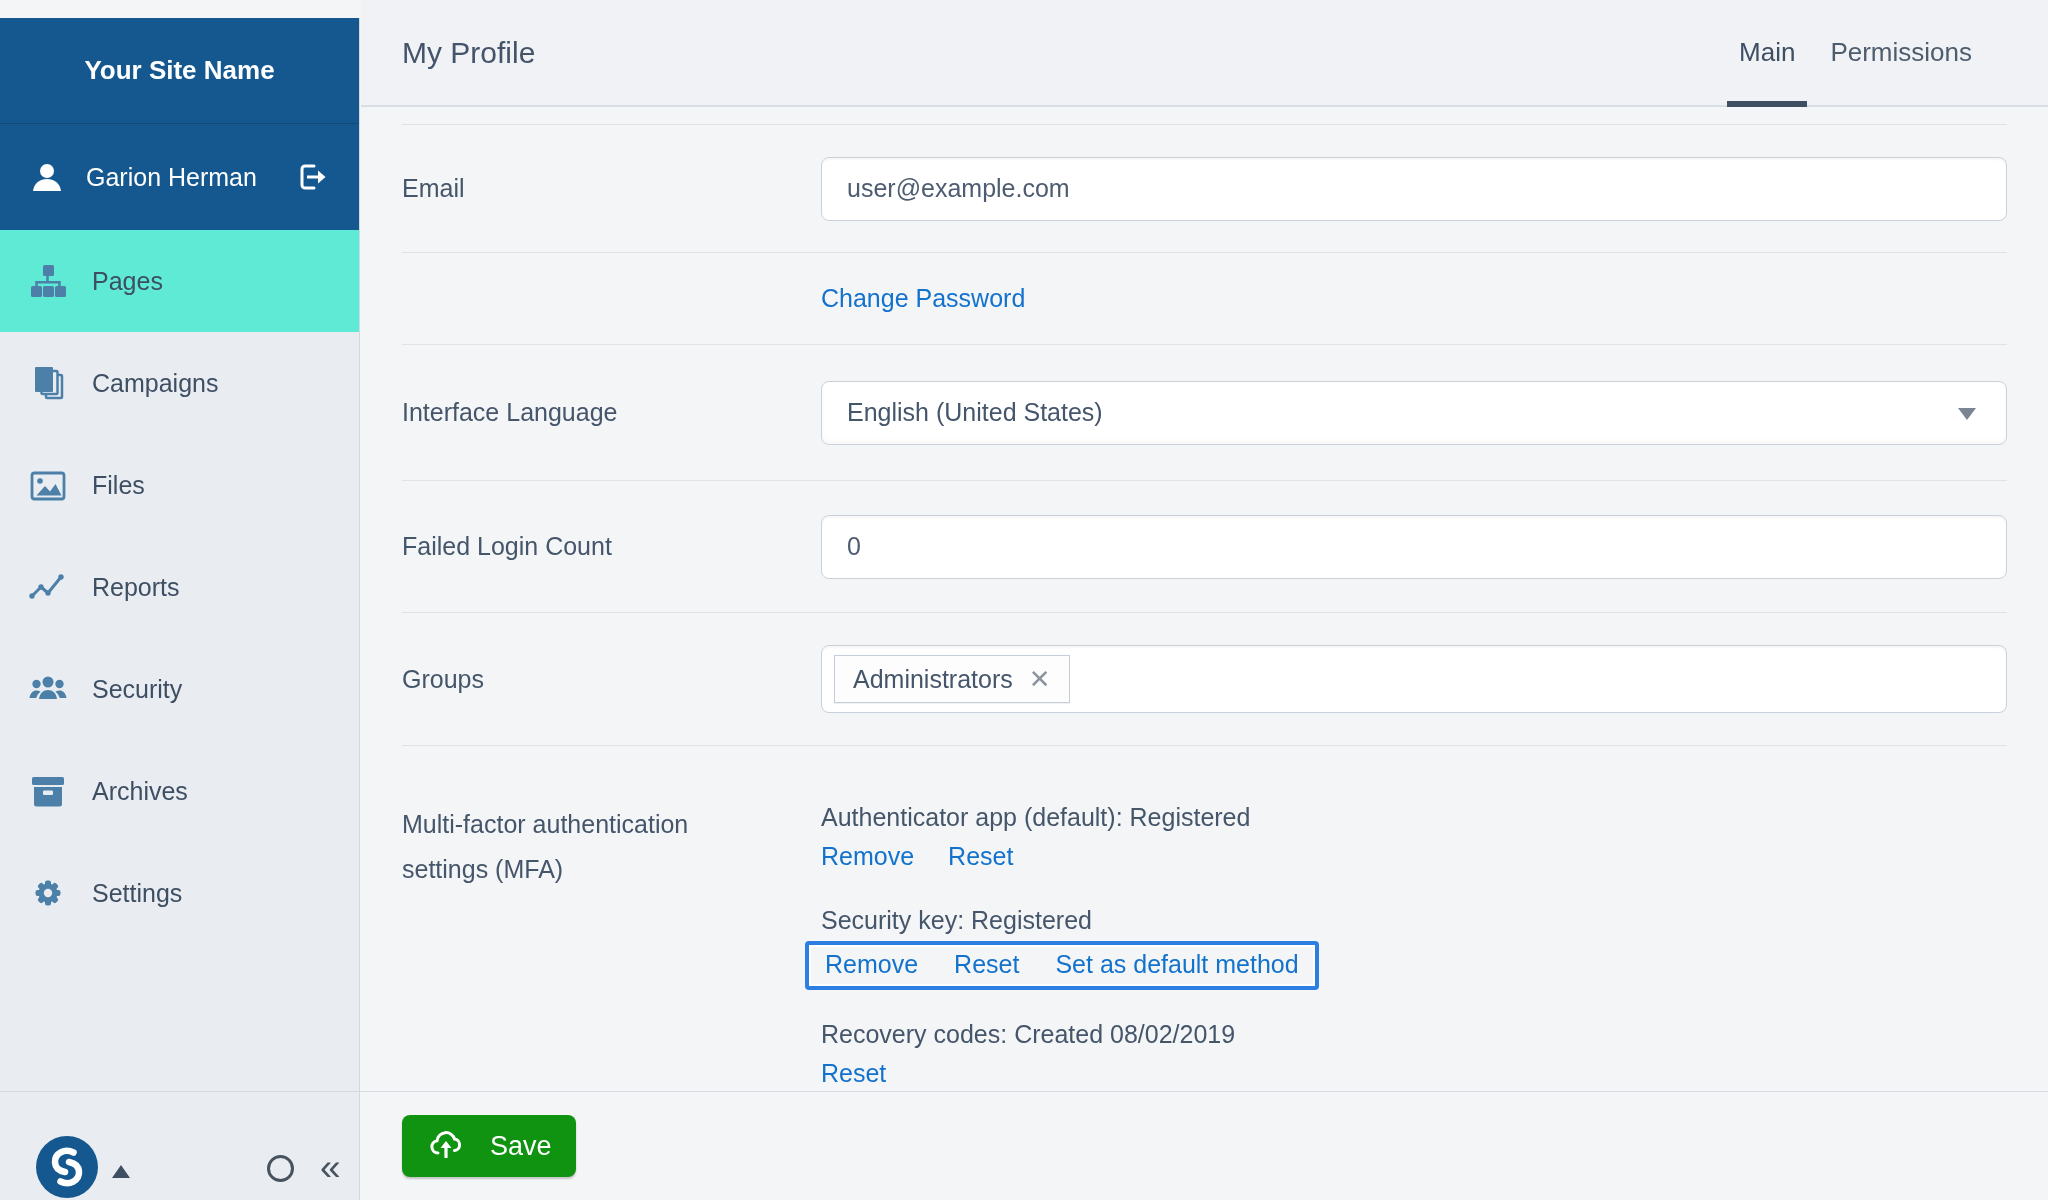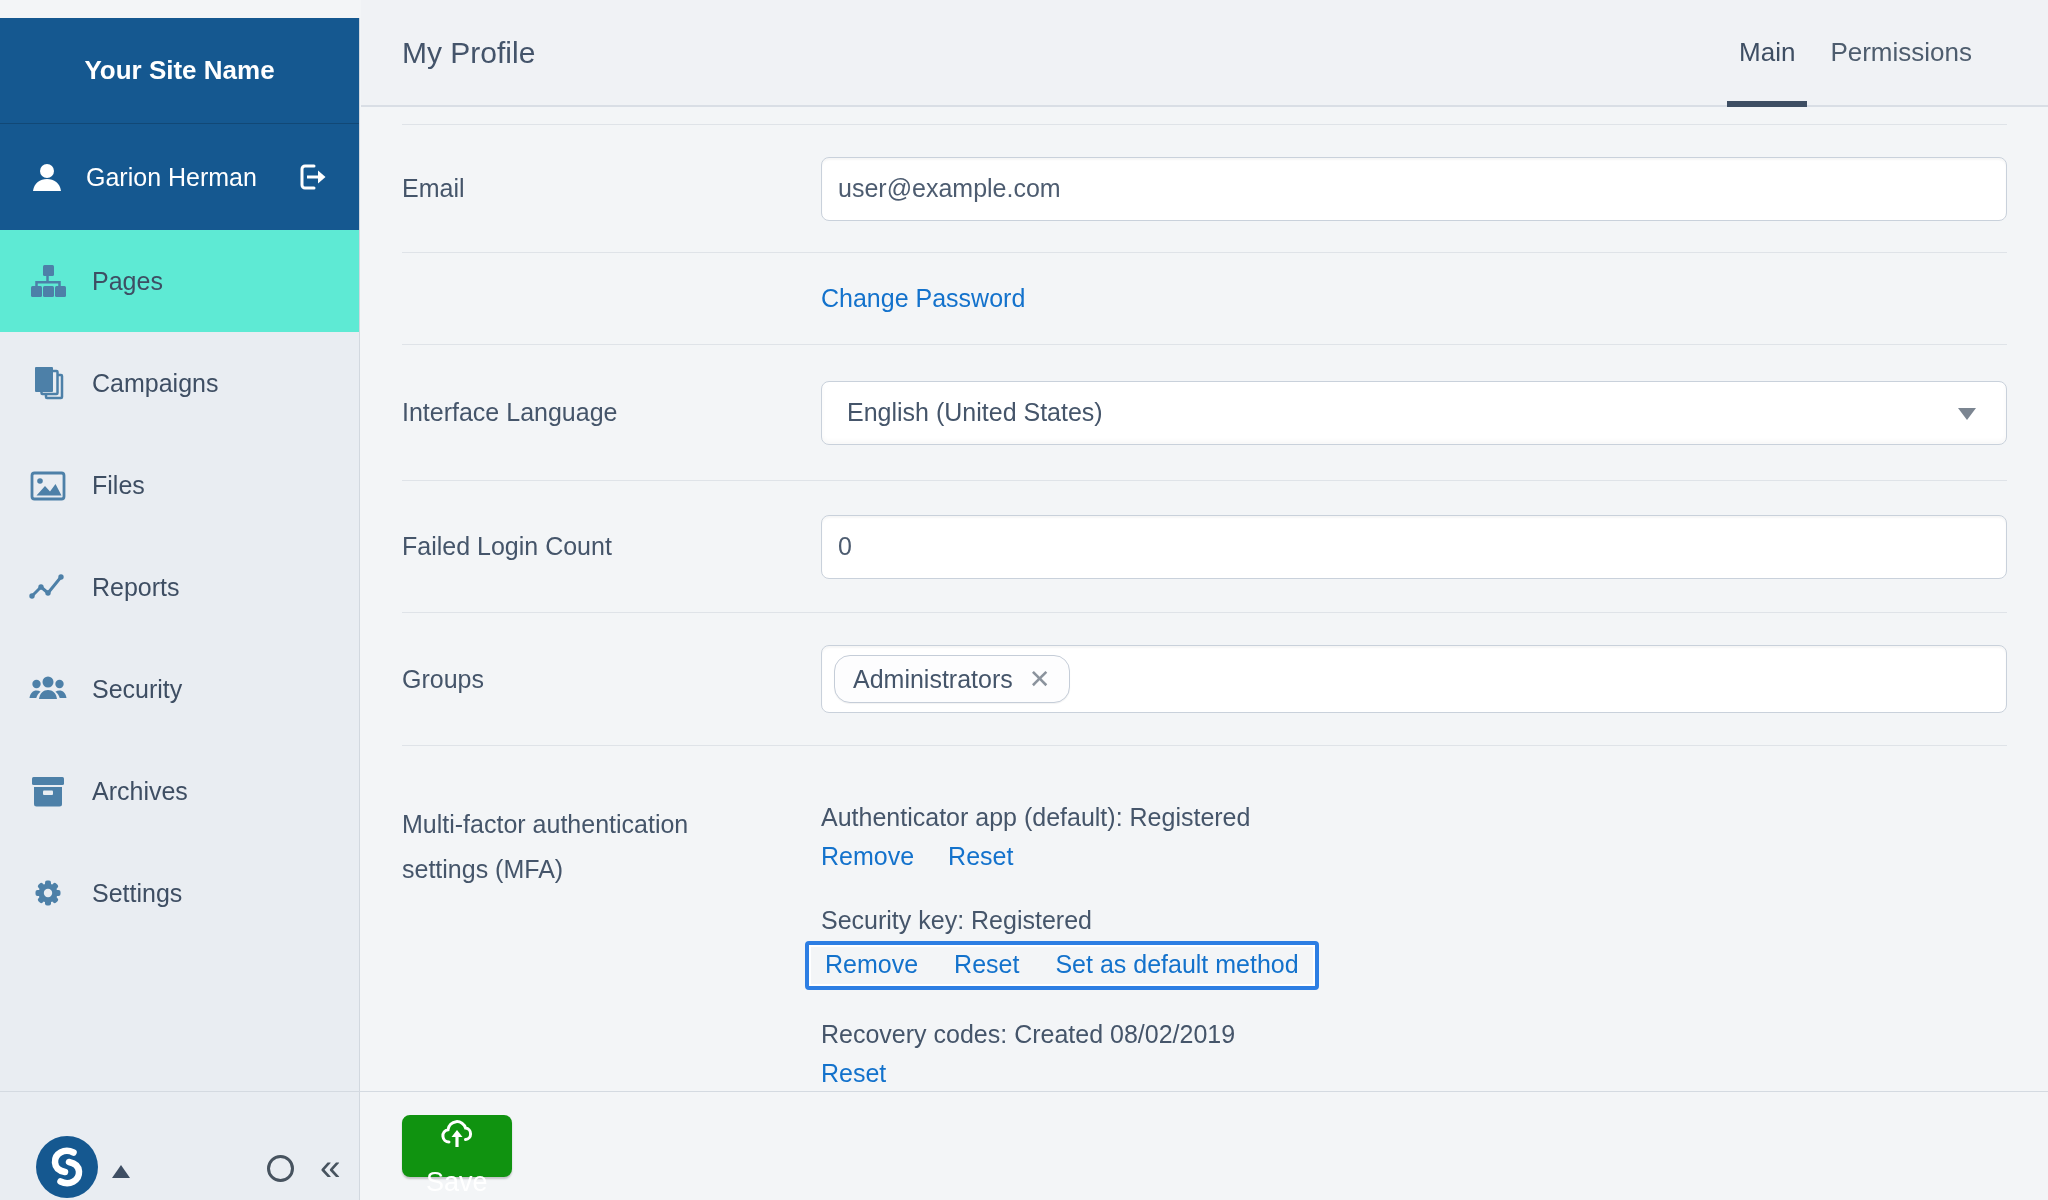--- a/index.html
+++ b/index.html
@@ -42,42 +42,42 @@
   .flabel { width:419px; flex-shrink:0; font-size:25px; color:#45556a; }
   .fcontrol { flex:1; min-width:0; }
 
   .row-email { height:128px; }
   .row-cp { height:92px; }
   .row-lang { height:136px; }
   .row-failed { height:132px; }
   .row-groups { height:133px; }
   .row-mfa { border-bottom:none; align-items:flex-start; padding:56px 0 35px 0; }
 
-  .tinput { width:100%; height:64px; border:1px solid #c9d1db; border-radius:8px; background:#ffffff; font-family:inherit; font-size:25px; color:#4d5c70; padding:0 16px; outline:none; box-shadow:inset 0 2px 2px rgba(0,0,0,0.04); }
+  .tinput { width:100%; height:64px; border:1px solid #c9d1db; border-radius:8px; background:#ffffff; font-family:inherit; font-size:25px; color:#4d5c70; padding:0 25px; outline:none; box-shadow:inset 0 2px 2px rgba(0,0,0,0.04); }
   .link { color:#1372cc; font-size:25px; text-decoration:none; cursor:pointer; }
 
   .selectbox { position:relative; width:100%; height:64px; border:1px solid #c9d1db; border-radius:8px; background:#ffffff; display:flex; align-items:center; padding:0 25px; font-size:25px; color:#45556a; cursor:pointer; box-shadow:inset 0 -3px 4px rgba(0,0,0,0.03); }
   .selectbox .caret { position:absolute; right:30px; top:50%; margin-top:-5px; width:0; height:0; border-left:9px solid transparent; border-right:9px solid transparent; border-top:12px solid #7b8591; }
 
   .groupbox { width:100%; height:68px; border:1px solid #c9d1db; border-radius:8px; background:#ffffff; display:flex; align-items:center; padding:0 12px; box-shadow:inset 0 2px 2px rgba(0,0,0,0.04); }
-  .chip { display:inline-flex; align-items:center; gap:16px; height:48px; padding:0 18px; border:1px solid #c5cdd8; border-radius:16px; background:#fdfdfe; font-size:25px; color:#45556a; box-shadow:0 1px 1px rgba(0,0,0,0.05); }
+  .chip { display:inline-flex; align-items:center; gap:16px; height:48px; padding:0 18px; border:1px solid #c5cdd8; border-radius:0; background:#fdfdfe; font-size:25px; color:#45556a; box-shadow:0 1px 1px rgba(0,0,0,0.05); }
   .chip-x { color:#8b939d; font-weight:bold; font-size:26px; cursor:pointer; line-height:1; }
 
   .mfa-label { display:block; max-width:345px; line-height:45px; }
   .mfa-content { flex:1; font-size:25px; color:#45556a; }
   .mfa-status { line-height:31px; }
   .mfa-links { display:flex; gap:34px; margin-top:9px; }
   .mt-sec { margin-top:34px; }
   .hl-box { display:inline-flex; gap:36px; margin-top:5px; margin-left:-16px; padding:5px 16px 7px 16px; border:4px solid #2d7ee3; border-radius:4px; box-shadow:inset 0 0 0 2px #ffffff; }
   .mt-rec { margin-top:29px; }
   .mt-reset { margin-top:9px; display:inline-block; }
 
   .bottom-line { position:absolute; left:0; top:1091px; width:2048px; height:1px; background:#d4dae1; z-index:5; }
   .save-area { position:absolute; left:0; right:0; bottom:0; height:108px; display:flex; align-items:center; padding-left:41px; }
-  .save-btn { display:inline-flex; align-items:center; gap:12px; height:62px; padding:0 24px; background:#109310; border:none; border-radius:8px; color:#ffffff; font-family:inherit; font-size:27px; cursor:pointer; box-shadow:0 2px 2px rgba(0,0,0,0.2);flex-direction:column; }
+  .save-btn { display:inline-flex; align-items:center; gap:24px; height:62px; padding:0 24px; background:#109310; border:none; border-radius:8px; color:#ffffff; font-family:inherit; font-size:27px; cursor:pointer; box-shadow:0 2px 2px rgba(0,0,0,0.2); }
 </style>
 </head>
 <body>
 
 <div class="page">
 
   <aside class="sidebar">
     <div class="sb-blue">
       <div class="site-name">Your Site Name</div>
       <div class="user-row">

